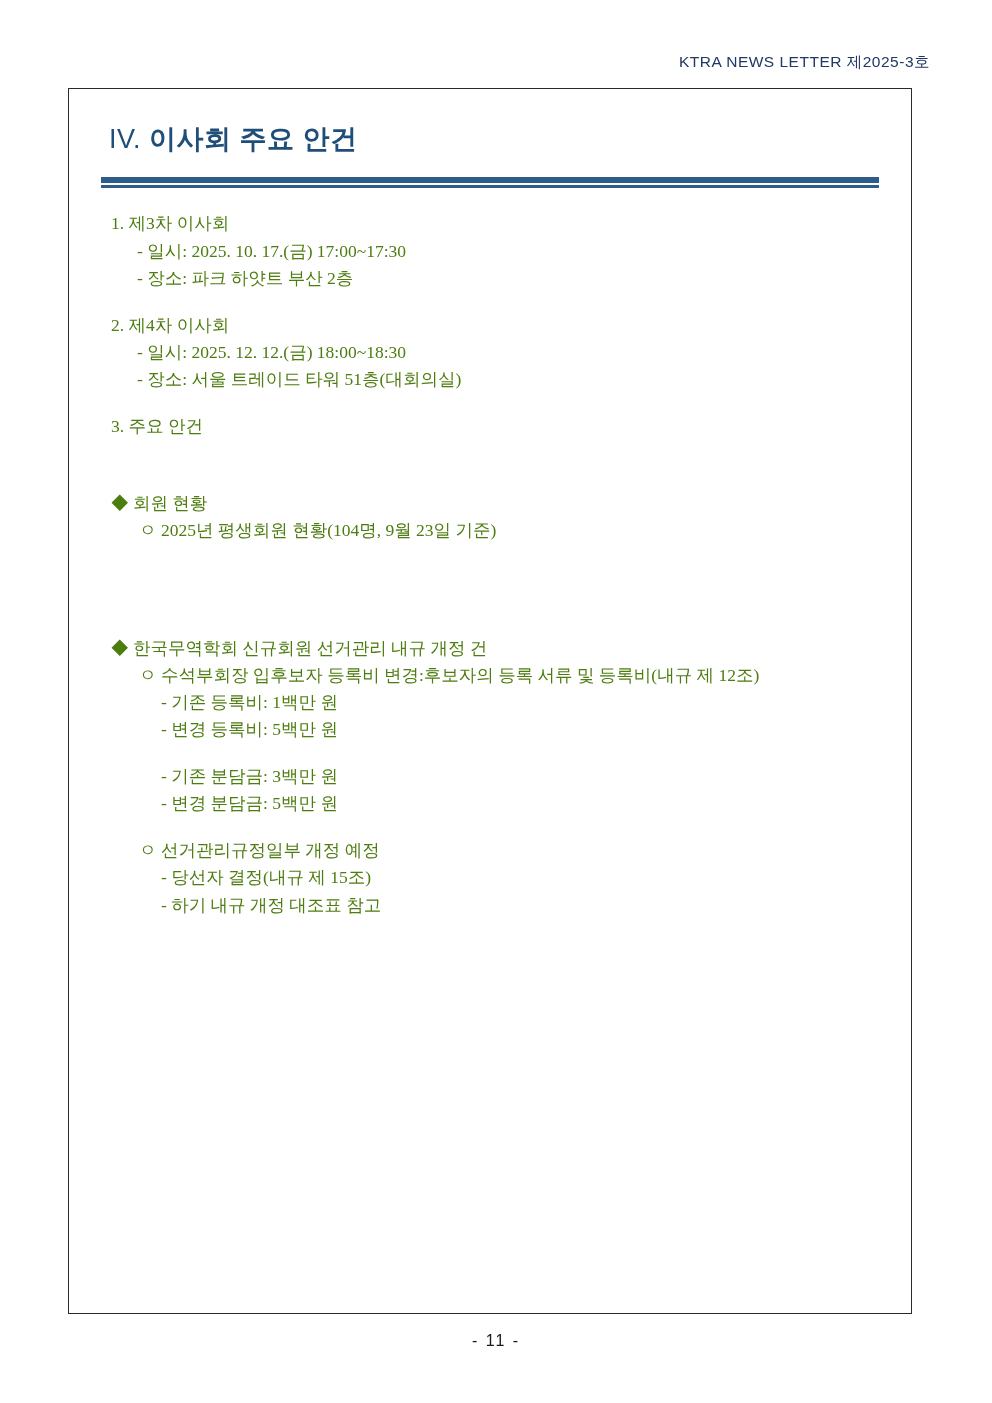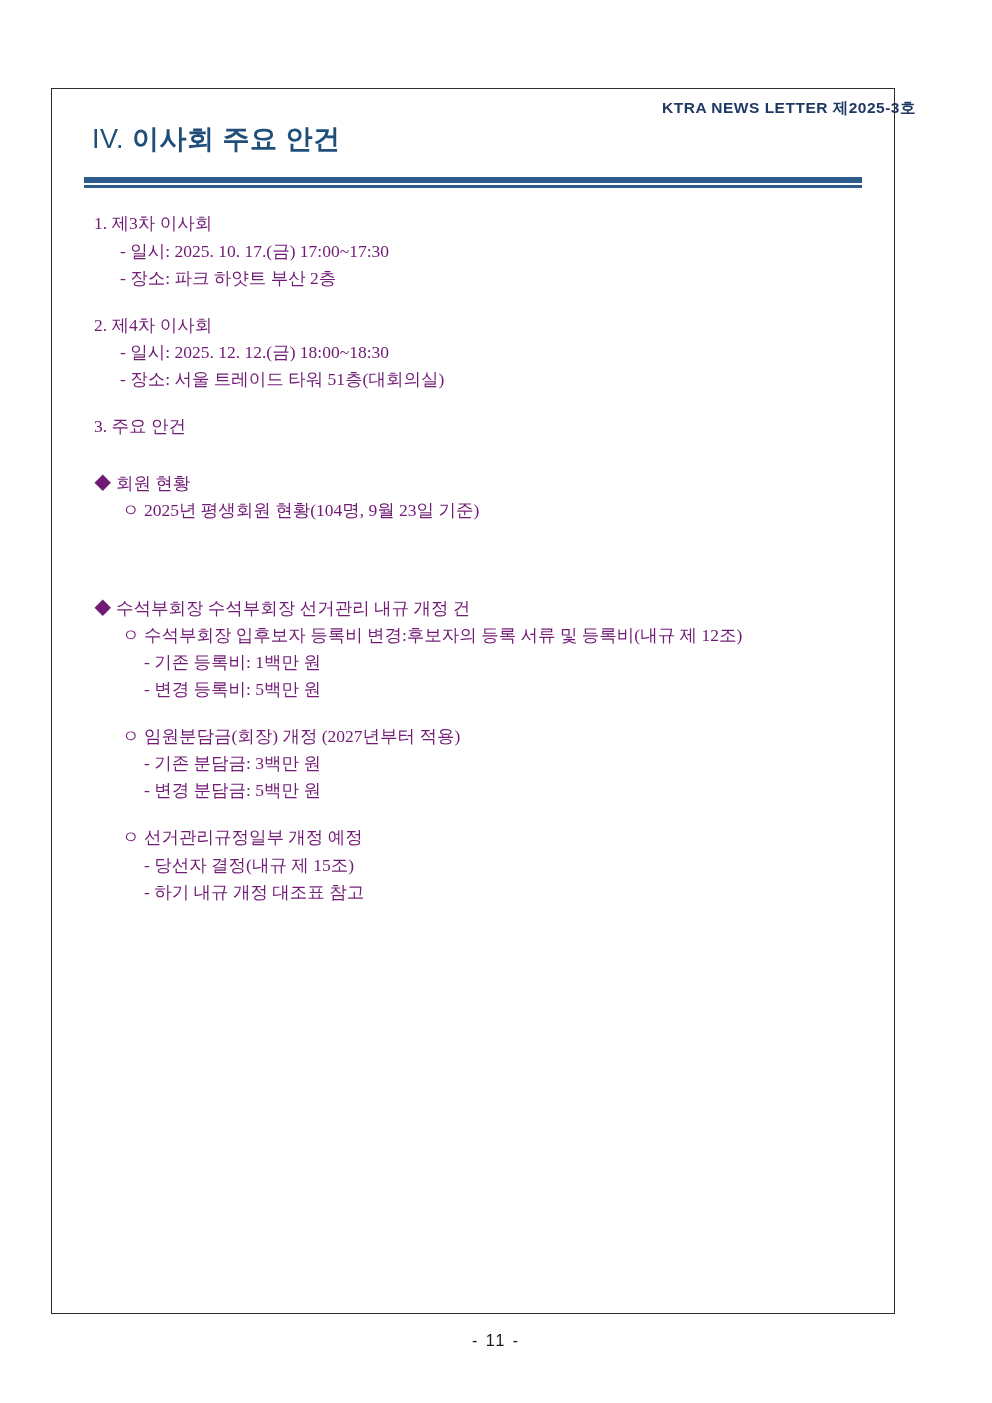--- a/index.html
+++ b/index.html
@@ -16,32 +16,31 @@
   }
   .page {
     position: relative;
     width: 992px;
     height: 1403px;
     box-sizing: border-box;
   }
   .header-label {
     position: absolute;
     top: 52px;
-    right: 76px;
+    right: 62px;
     font-family: "Liberation Sans", sans-serif;
     font-size: 15.5px;
-    font-weight: bold;
+    font-weight: normal;
     letter-spacing: 0.5px;
     color: #1f3864;
     white-space: nowrap;
-    margin-top: 46px;
   }
   .frame {
     position: absolute;
-    left: 51px;
+    left: 68px;
     top: 88px;
     width: 844px;
     height: 1226px;
     border: 1.5px solid #2b2b2b;
     box-sizing: border-box;
   }
   .content {
     position: absolute;
     left: 28px;
     top: 34px;
@@ -72,34 +71,35 @@
   }
   .rule-thin {
     height: 3px;
     background: #2e5c8a;
   }
   .body-block {
     margin-top: 22px;
     padding-left: 14px;
     font-size: 17.5px;
     line-height: 1.55;
-    color: #701a75;
+    color: #4d7c0f;
   }
   .item {
     white-space: pre;
   }
   .lvl0 { margin-left: 0px; }
   .lvl1 { margin-left: 26px; }
   .lvl2 { margin-left: 28px; }
   .lvl3 { margin-left: 50px; }
   .spacer-md { height: 20px; }
   .spacer-lg { height: 30px; }
   .diamond-row {
     margin-left: 0px;
     white-space: pre;
+    margin-top: 20px;
   }
   .page-number {
     position: absolute;
     left: 0;
     right: 0;
     top: 1332px;
     text-align: center;
     font-family: "Liberation Sans", sans-serif;
     font-size: 16px;
     letter-spacing: 2px;
@@ -144,28 +144,27 @@
 
         <div class="item diamond-row">◆ 회원 현황</div>
         <div class="item lvl2">ㅇ 2025년 평생회원 현황(104명, 9월 23일 기준)</div>
 
         <div class="spacer-md"></div>
 
 
         <div class="spacer-lg"></div>
         <div class="spacer-md"></div>
 
-        <div class="item diamond-row">◆ 수석부회장 수석부회장 선거관리 내규 개정 건</div>
+        <div class="item diamond-row">◆ 한국무역학회 신규회원 선거관리 내규 개정 건</div>
         <div class="item lvl2">ㅇ 수석부회장 입후보자 등록비 변경:후보자의 등록 서류 및 등록비(내규 제 12조)</div>
         <div class="item lvl3">- 기존 등록비: 1백만 원</div>
         <div class="item lvl3">- 변경 등록비: 5백만 원</div>
 
         <div class="spacer-md"></div>
 
-        <div class="item lvl2">ㅇ 임원분담금(회장) 개정 (2027년부터 적용)</div>
         <div class="item lvl3">- 기존 분담금: 3백만 원</div>
         <div class="item lvl3">- 변경 분담금: 5백만 원</div>
 
         <div class="spacer-md"></div>
 
         <div class="item lvl2">ㅇ 선거관리규정일부 개정 예정</div>
         <div class="item lvl3">- 당선자 결정(내규 제 15조)</div>
         <div class="item lvl3">- 하기 내규 개정 대조표 참고</div>
 
       </div>

